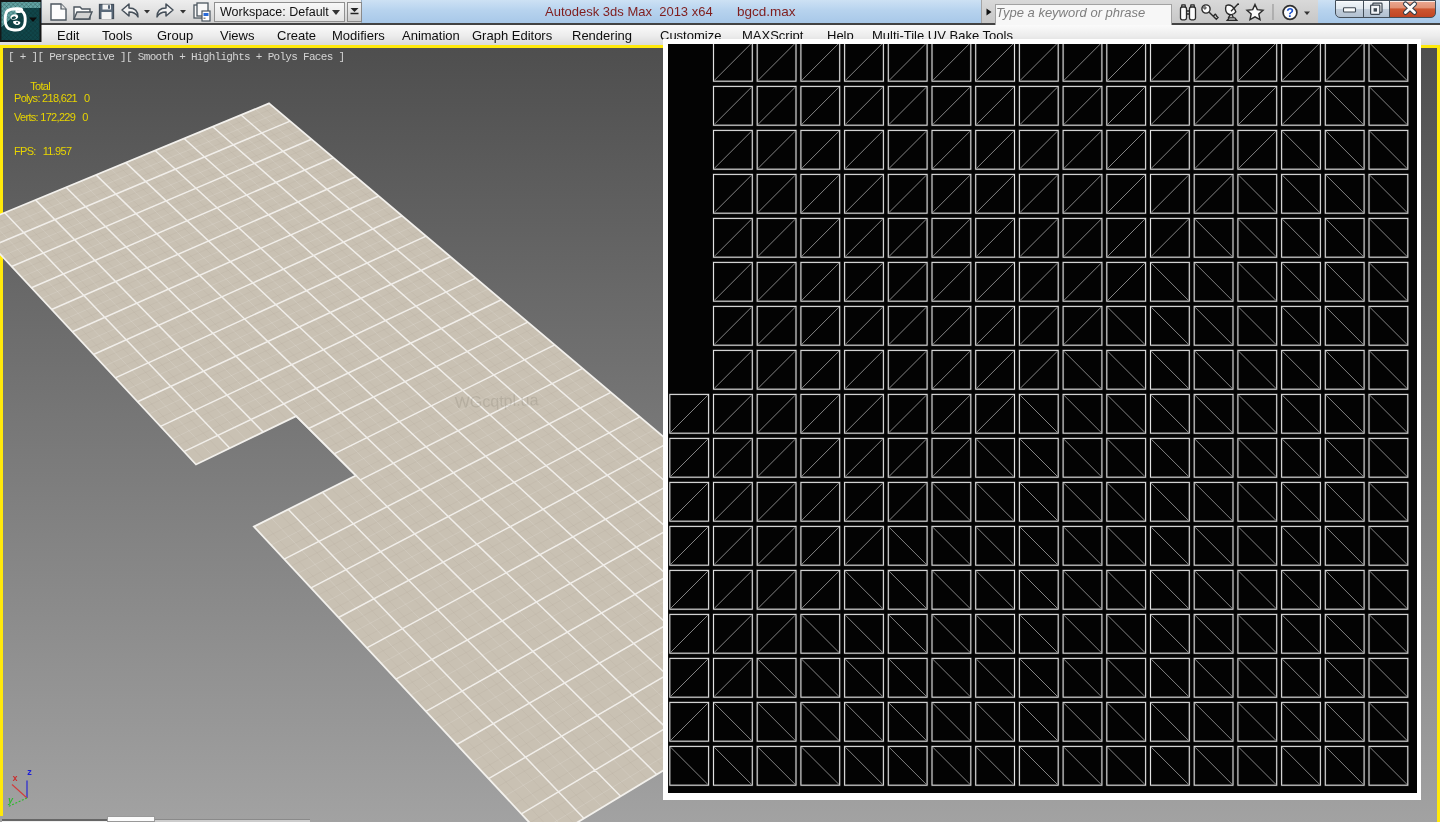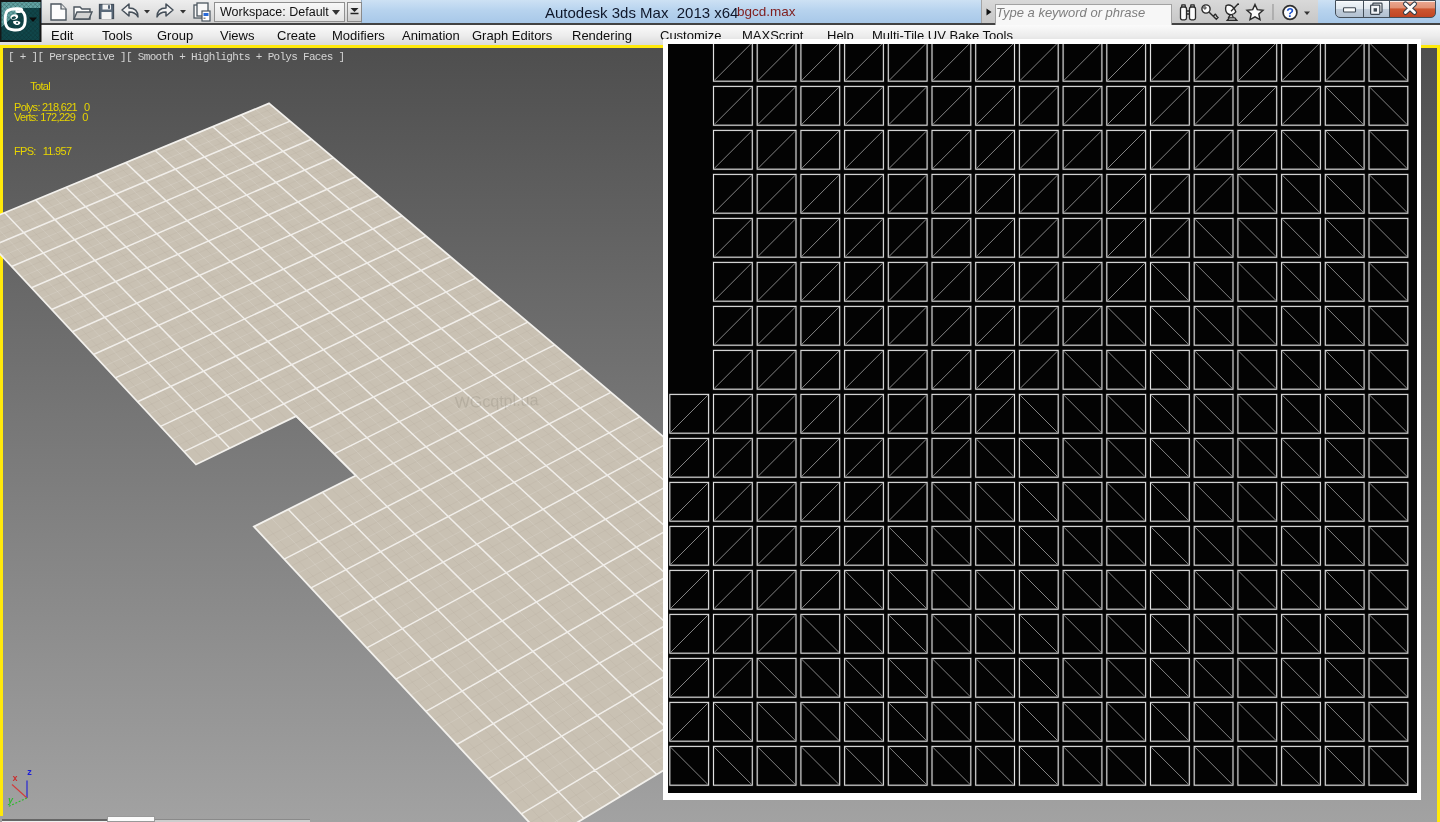--- a/index.html
+++ b/index.html
@@ -7,21 +7,21 @@
 .abs { position:absolute; }
 #titlebar { left:0; top:0; width:1440px; height:25px;
   background:linear-gradient(#cde1f4 0%, #b7d3ee 45%, #a8c8e8 100%);
   border-bottom:2.5px solid #434343; }
 #qat { left:42px; top:0; width:320px; height:22.5px;
   background:linear-gradient(#eeeeee 0%, #e0e0e0 55%, #cfcfcf 100%);
   border-right:1px solid #9ab0c5; }
 #wscombo { left:214px; top:1.5px; width:131px; height:20px; background:linear-gradient(#f8f8f8,#ececec 60%,#e2e2e2);
   border:1px solid #909090; font-size:12.5px; color:#111; line-height:18px; padding-left:5px; }
 #wsdrop { left:347px; top:1.5px; width:15px; height:20px; background:linear-gradient(#f2f2f2,#cecece); border:1px solid #8a8a8a; }
-#apptitle { left:545px; top:4px; font-size:15px; color:#0f172a; }
+#apptitle { left:545px; top:4px; font-size:13px; color:#7f1d1d; }
 #doctitle { left:737px; top:4px; font-size:13.5px; color:#7f1d1d; }
 #infoc { left:981px; top:0; width:337px; height:22.5px; background:linear-gradient(#d9d9d9,#c7c7c7); border-left:1px solid #a5a5a5; }
 #searchbox { left:995px; top:4px; width:177px; height:33px; background:#f7f7f7; border:1px solid #a2a2a2;
   font-size:13px; font-style:italic; color:#7e7e7e; line-height:15px; }
 #winbtns { left:1334.5px; top:0px; width:101px; height:19px; }
 .wb { position:absolute; top:0; height:17.5px; border:1px solid #434e59; box-shadow:inset 0 1px 0 rgba(255,255,255,0.75); }
 #btnmin { left:0; width:29.5px; border-radius:0 0 0 5px; background:linear-gradient(#f2f6fa,#dfe7ee 48%,#c2cedb 52%,#b2c1d1); }
 #btnres { left:28.5px; width:27px; background:linear-gradient(#f2f6fa,#dfe7ee 48%,#c2cedb 52%,#b2c1d1); }
 #btnclo { left:54.5px; width:46.5px; border-radius:0 0 5px 0; background:linear-gradient(#eba892 0%,#e29275 42%,#cd5631 50%,#c14524 100%); }
 #menubar { left:0; top:25px; width:1440px; height:20px; background:linear-gradient(#fbfbfb,#ececec 55%,#dadada); }
@@ -60,21 +60,21 @@
   <path d="M27 798 L8.5 806.5" stroke="#2aba2a" stroke-dasharray="2 1.6"></path>
  </g>
  <g font-family="Liberation Mono,monospace" font-size="8.5px" font-weight="bold">
   <text x="27" y="774.5" fill="#1c1cd8">z</text>
   <text x="12.5" y="781" fill="#cc2a2a">x</text>
   <text x="8" y="802.5" fill="#2aba2a" font-style="italic">y</text>
  </g>
  </svg>
  <div id="vplabel" class="abs">[ + ][ Perspective ][ Smooth + Highlights + Polys Faces ]</div>
  <div class="stat" style="left:14px; top:80px;">       Total</div>
- <div class="stat" style="left:14px; top:101px;">Polys: 218,621   0</div>
+ <div class="stat" style="left:14px; top:92px;">Polys: 218,621   0</div>
  <div class="stat" style="left:14px; top:111px;">Verts: 172,229   0</div>
  <div class="stat" style="left:14px; top:144.5px;">FPS:   11.957</div>
 
  <div id="bs1" class="abs"></div>
  <div id="bs2" class="abs"></div>
  <div id="bs3" class="abs"></div>
 
  <div id="titlebar" class="abs"></div>
  <div id="qat" class="abs"></div>
  <svg class="abs" style="left:40px;top:0;width:325px;height:24px" viewBox="0 0 325 24">
@@ -157,21 +157,21 @@
    <g stroke="#3c4650" stroke-width="1.2">
     <rect x="37.8" y="3.2" width="9.2" height="9.2" rx="0.8" fill="#f2f5f8"></rect>
     <rect x="35.6" y="5.2" width="9.2" height="9.2" rx="0.8" fill="#f2f5f8"></rect>
     <rect x="38.6" y="8.2" width="3.4" height="3.4" fill="#3c4650" stroke="none"></rect>
    </g>
    <path d="M70.5 4 L79.5 12.5 M79.5 4 L70.5 12.5" stroke="#333e4a" stroke-width="5" stroke-linecap="round"></path>
    <path d="M70.5 4 L79.5 12.5 M79.5 4 L70.5 12.5" stroke="#fdfdfd" stroke-width="2.9" stroke-linecap="round"></path>
   </svg>
  </div>
  <div id="menubar" class="abs"></div>
- <span class="mi" style="left:51px">Edit</span>
+ <span class="mi" style="left:57px">Edit</span>
  <span class="mi" style="left:102px">Tools</span>
  <span class="mi" style="left:157px">Group</span>
  <span class="mi" style="left:220px">Views</span>
  <span class="mi" style="left:277px">Create</span>
  <span class="mi" style="left:332px">Modifiers</span>
  <span class="mi" style="left:402px">Animation</span>
  <span class="mi" style="left:472px">Graph Editors</span>
  <span class="mi" style="left:572px">Rendering</span>
  <span class="mi" style="left:660px">Customize</span>
  <span class="mi" style="left:742px">MAXScript</span>

